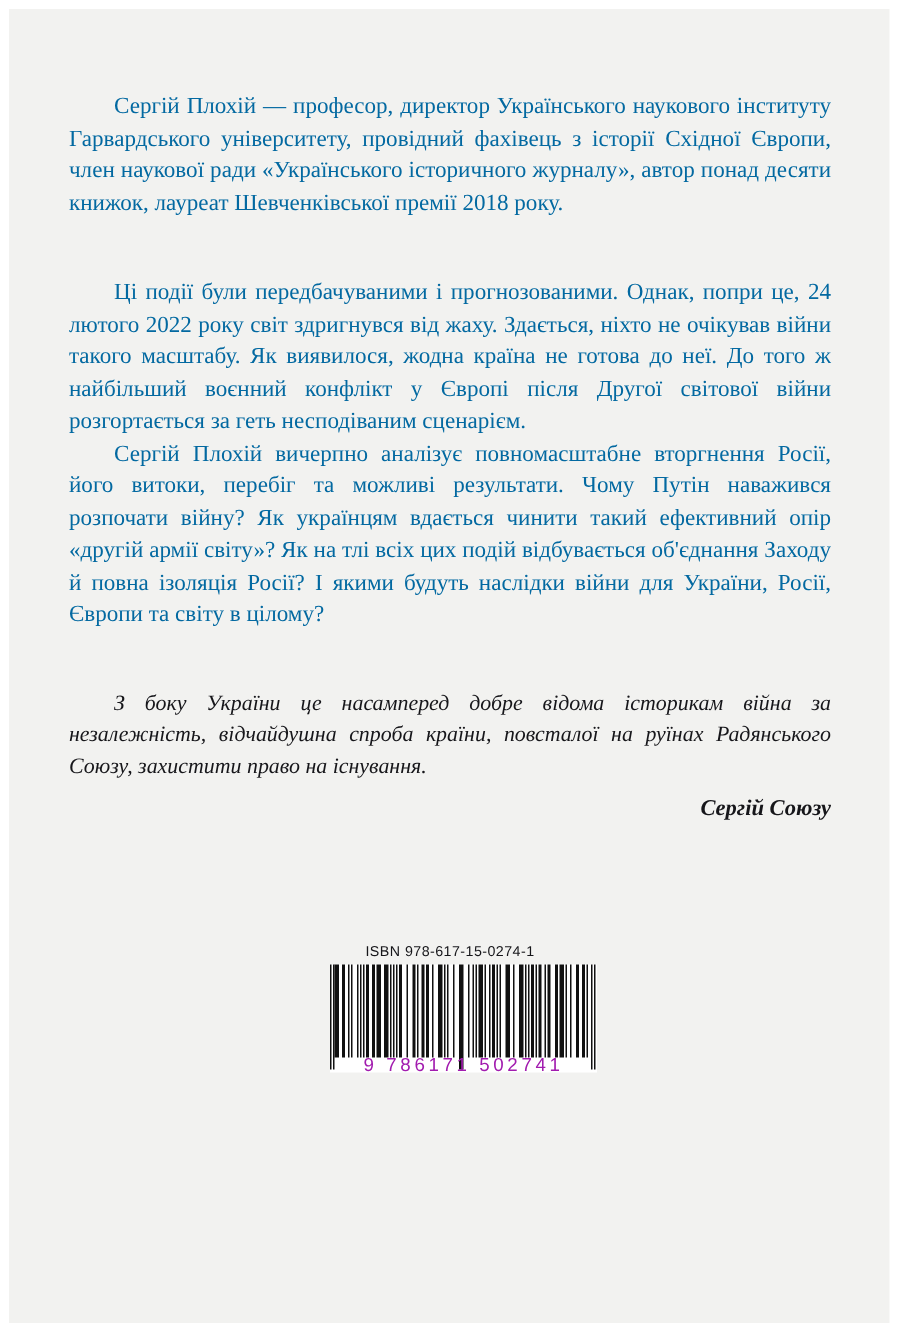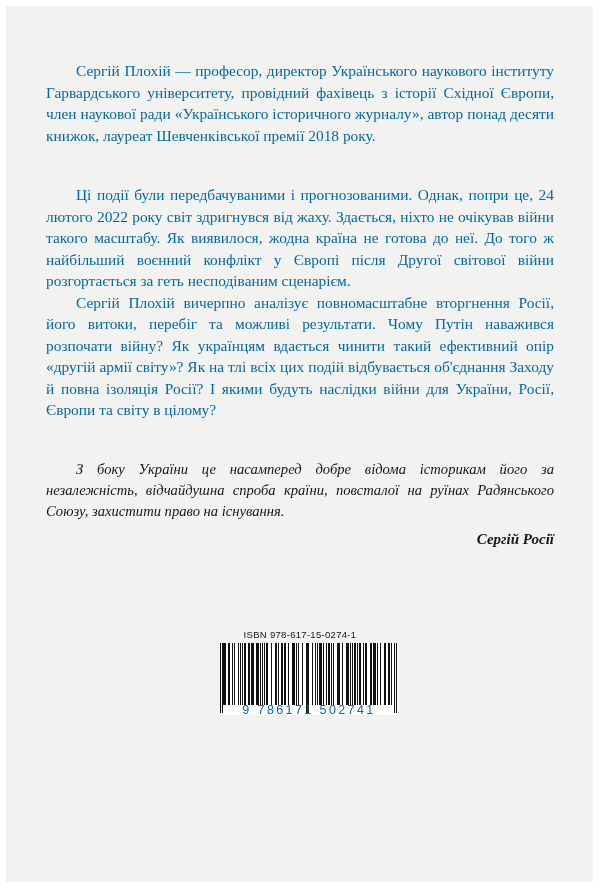--- a/index.html
+++ b/index.html
@@ -142,21 +142,21 @@
   .bar.tall { height: 70px; }
   .gap { background: transparent; height: 62px; }
   .digits {
     position: absolute;
     left: 0;
     bottom: -2px;
     width: 178px;
     font-family: "Liberation Sans", sans-serif;
     font-size: 12.5px;
     letter-spacing: 2.4px;
-    color: #0369a1;
+    color: #a21caf;
     text-align: center;
     background: transparent;
   }
 </style>
 </head>
 <body>
 
 <div class="page">
   <div class="edge-top"></div>
   <div class="edge-left"></div>
@@ -164,22 +164,22 @@
   <div class="edge-bottom"></div>
 
   <div class="content">
     <p class="bio">Сергій Плохій — професор, директор Українського наукового інституту Гарвардського університету, провідний фахівець з істо­рії Східної Європи, член наукової ради «Українського історичного журналу», автор понад десяти книжок, лауреат Шевченківської премії 2018 року.</p>
 
     <div class="body-block">
       <p>Ці події були передбачуваними і прогнозованими. Однак, попри це, 24 лютого 2022 року світ здригнувся від жаху. Здається, ніхто не очікував війни такого масштабу. Як виявилося, жодна країна не готова до неї. До того ж найбільший воєнний конфлікт у Європі після Другої світової війни розгортається за геть несподіваним сценарієм.</p>
       <p>Сергій Плохій вичерпно аналізує повномасштабне вторгнення Росії, його витоки, перебіг та можливі результати. Чому Путін наважився розпочати війну? Як українцям вдається чинити такий ефективний опір «другій армії світу»? Як на тлі всіх цих подій відбувається об'єднання Заходу й повна ізоляція Росії? І якими будуть наслідки війни для України, Росії, Європи та світу в цілому?</p>
     </div>
 
-    <p class="quote">З боку України це насамперед добре відома історикам його за незалежність, відчайдушна спроба країни, повсталої на руїнах Радянського Союзу, захистити право на існування.</p>
-    <div class="quote-author">Сергій Росії</div>
+    <p class="quote">З боку України це насамперед добре відома історикам війна за незалежність, відчайдушна спроба країни, повсталої на руїнах Радянського Союзу, захистити право на існування.</p>
+    <div class="quote-author">Сергій Союзу</div>
   </div>
 
 
   <div class="barcode-wrap">
     <div class="isbn-line">ISBN 978-617-15-0274-1</div>
     <div class="barcode">
       <div class="bars" id="bars">
           <div class="bar tall" style="width: 1px;"></div>
           <div class="gap tall" style="width: 1px;"></div>
           <div class="bar tall" style="width: 1px;"></div>

